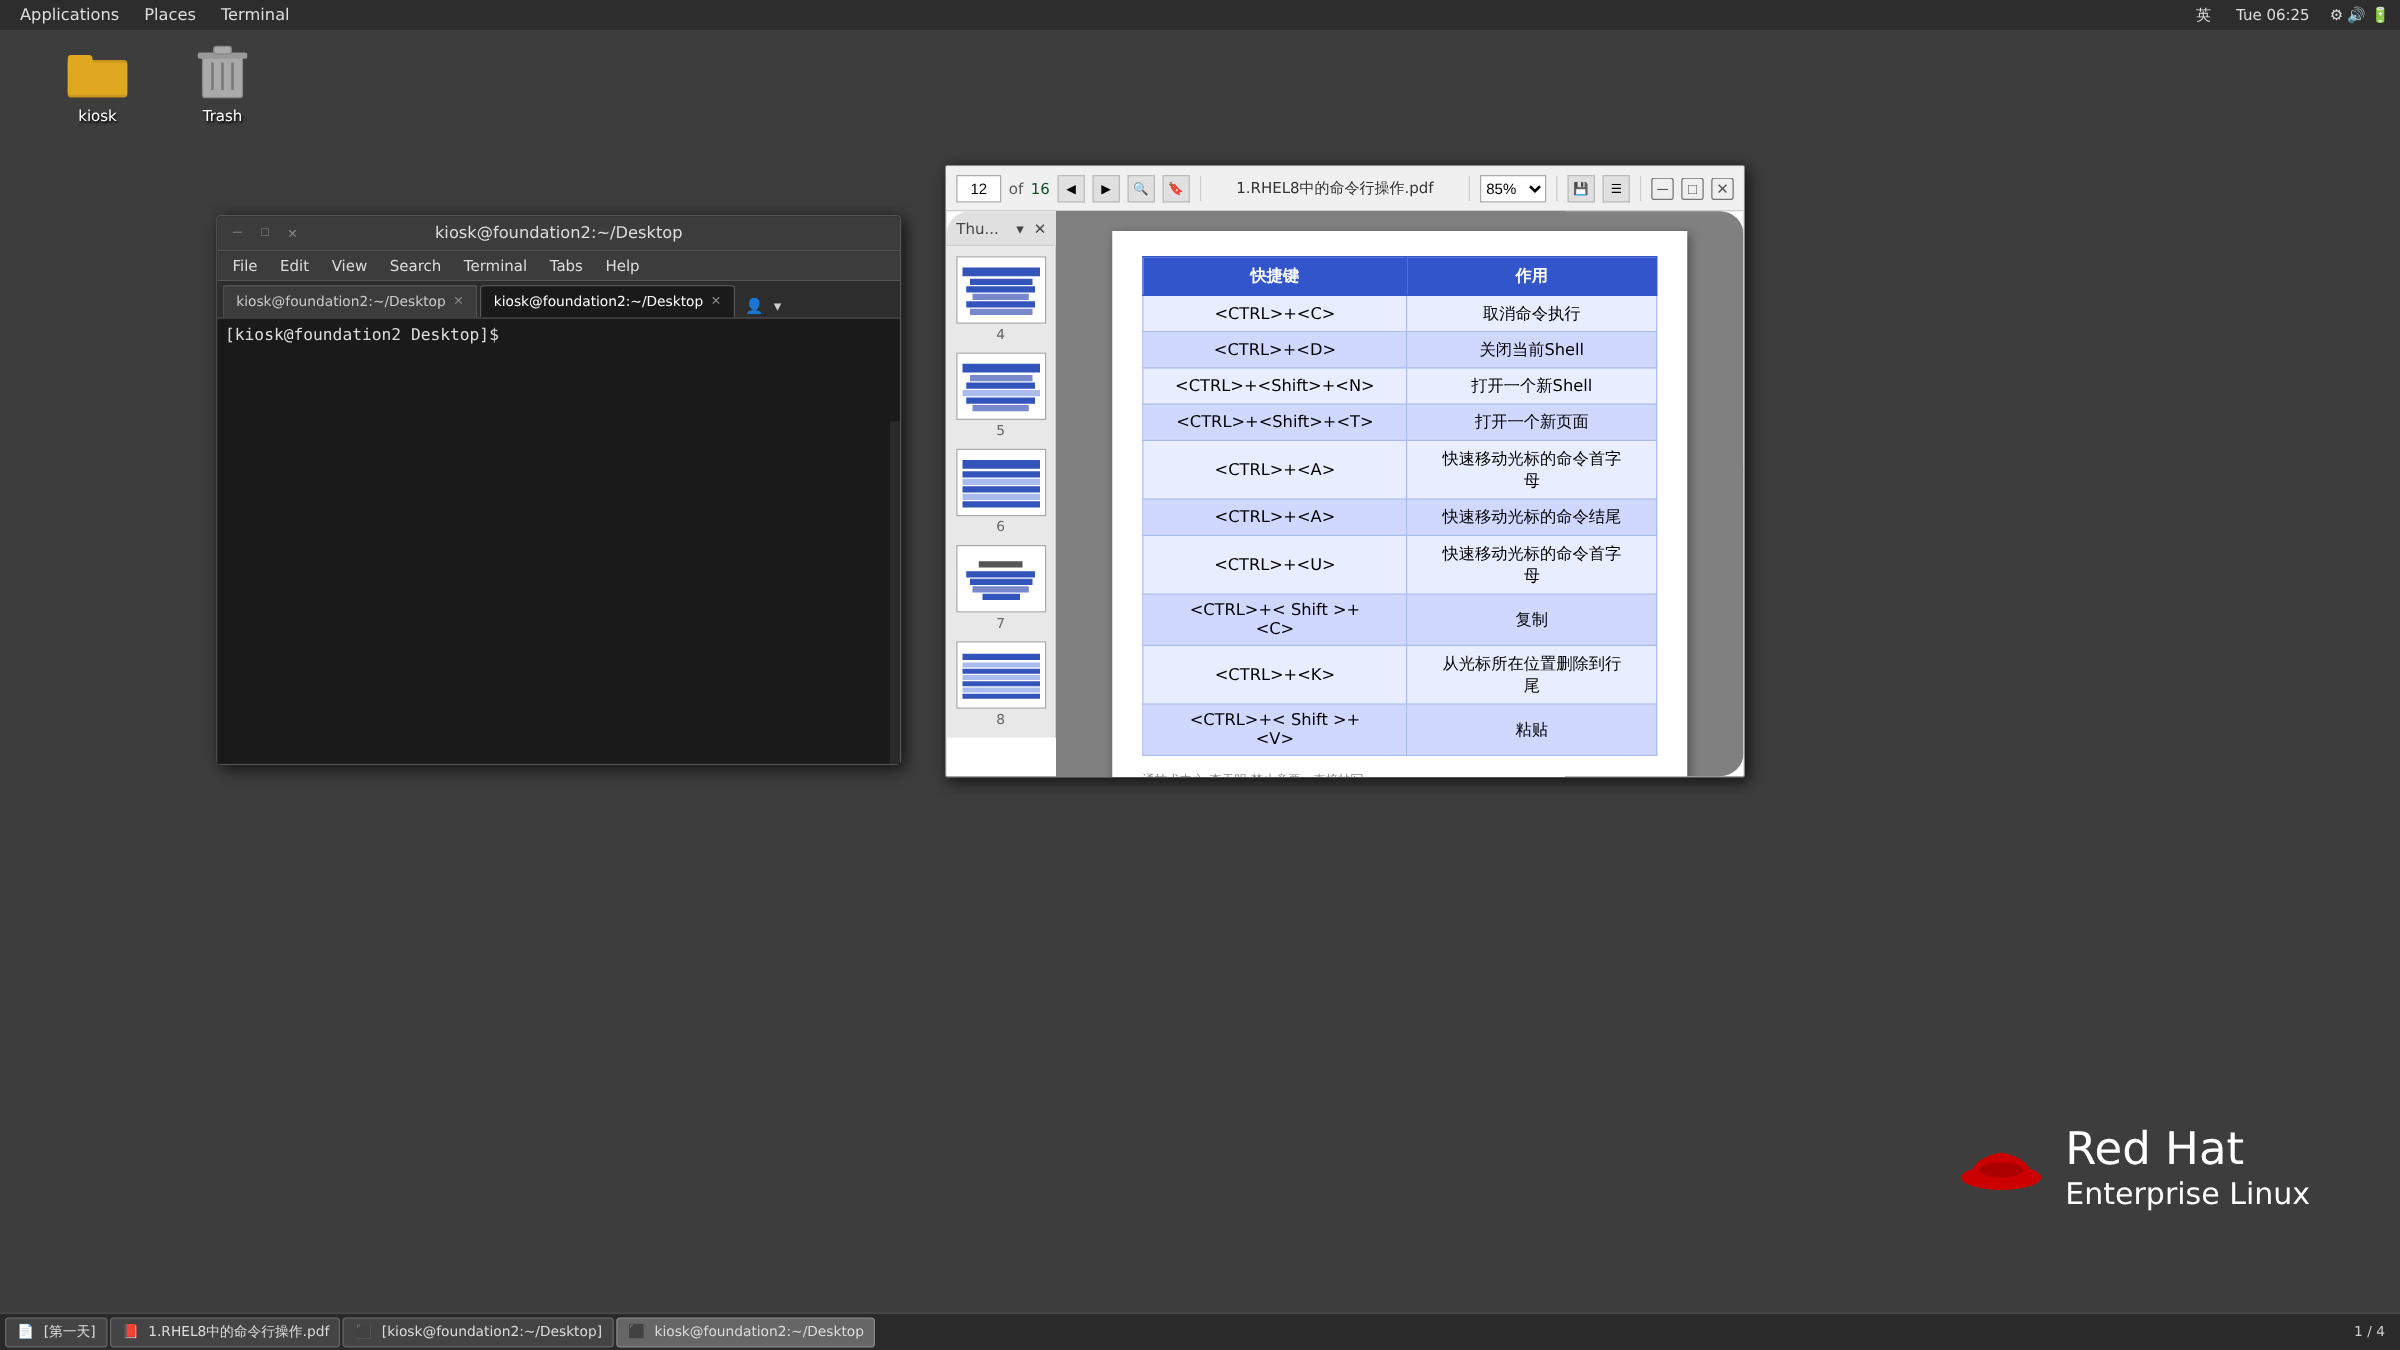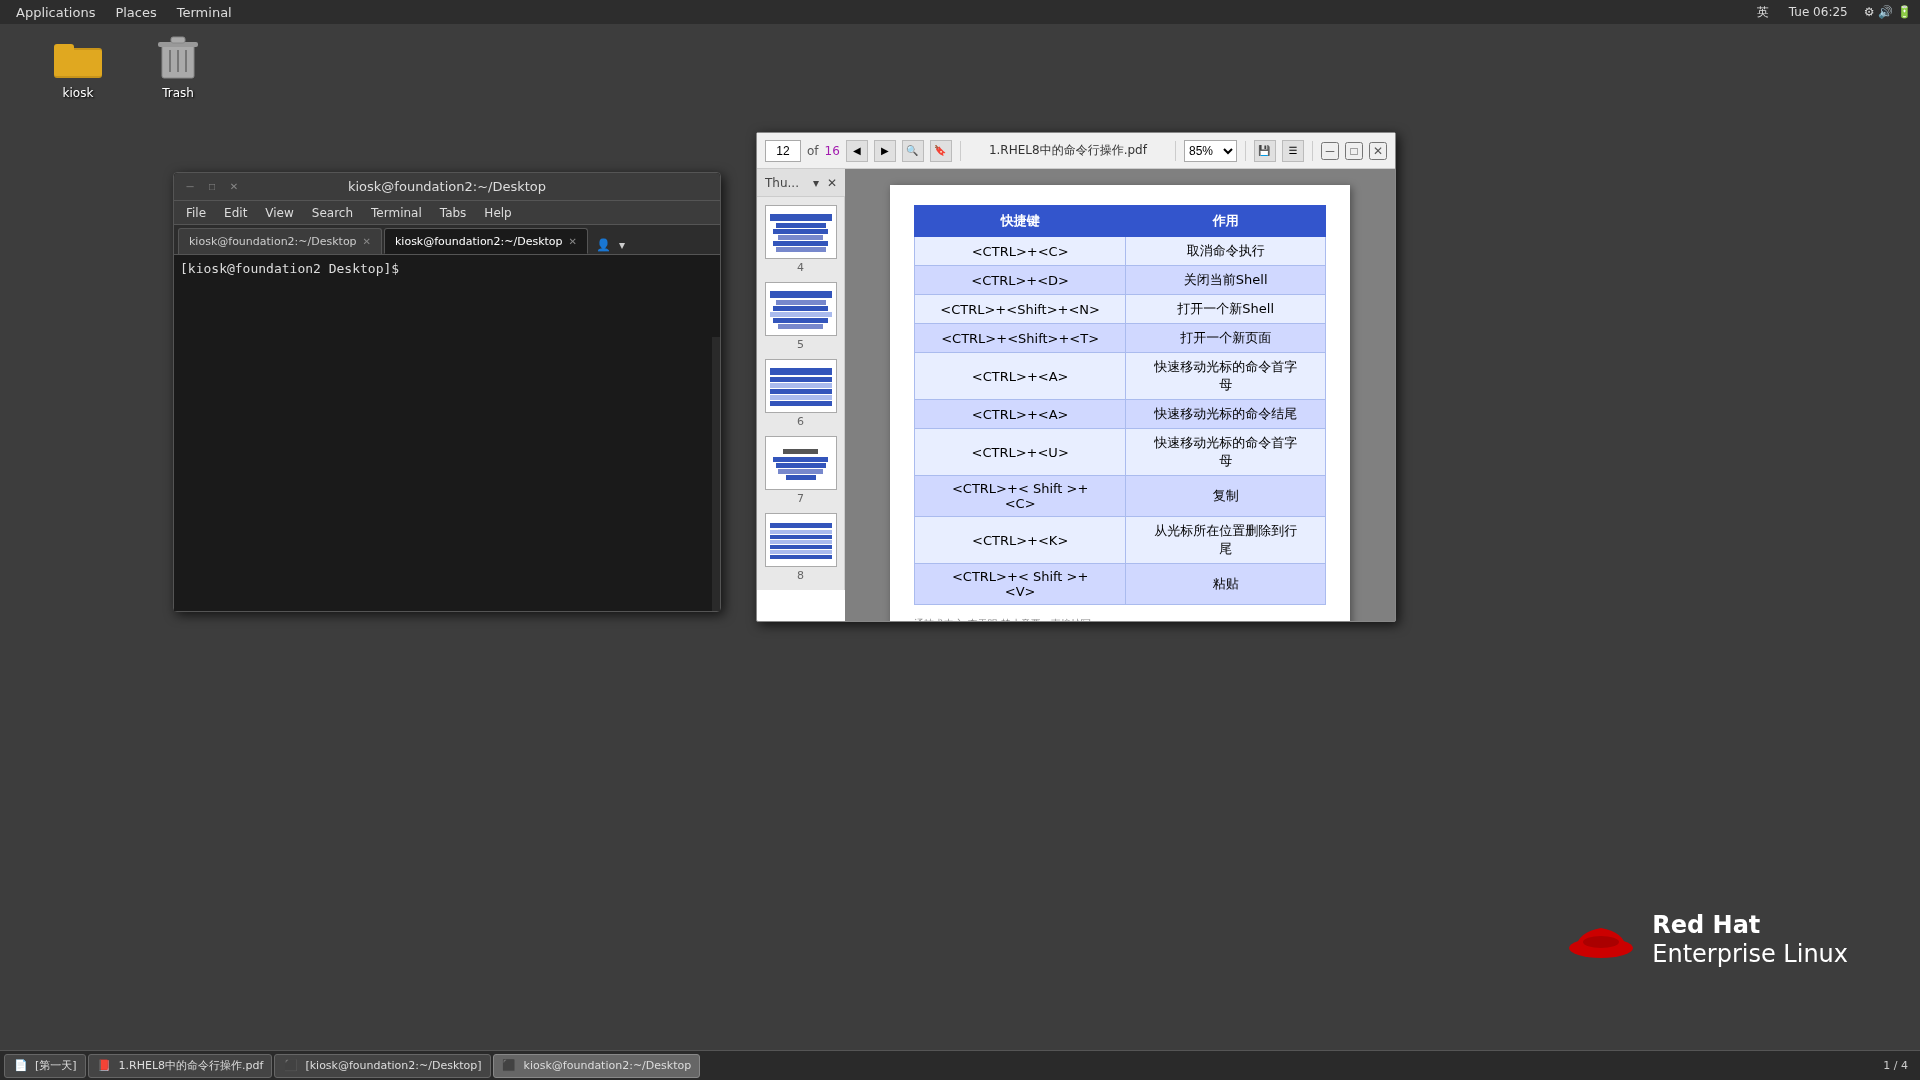--- a/index.html
+++ b/index.html
@@ -92,22 +92,22 @@
     }
     .redhat-hat {
       width: 70px;
       height: 60px;
     }
     .redhat-text {
       color: #fff;
       line-height: 1.2;
     }
     .redhat-text .rh-top {
-      font-size: 24px;
-      font-weight: bold;
+      font-size: 36px;
+      font-weight: normal;
     }
     .redhat-text .rh-bottom {
       font-size: 24px;
       font-weight: normal;
     }
 
     
     #terminal-window {
       position: absolute;
       top: 148px;
@@ -299,20 +299,21 @@
       align-items: center;
       justify-content: center;
       font-size: 12px;
       cursor: pointer;
       color: #555;
     }
     #pdf-body {
       flex: 1;
       display: flex;
       overflow: hidden;
+      border-radius: 19px;
     }
     #pdf-thumbnails {
       width: 88px;
       background: #e8e8e8;
       border-right: 1px solid #ccc;
       overflow-y: auto;
       display: flex;
       flex-direction: column;
       align-items: center;
       padding: 8px 0;
@@ -539,21 +540,21 @@
         <span>[kiosk@foundation2 Desktop]$ </span>
       </div>
       <div id="terminal-scrollbar"></div>
     </div>
   </div>
 
   <div id="pdf-viewer">
     <div id="pdf-toolbar">
       <input class="pdf-page-input" type="text" value="12" style="">
       <span style="font-size:12px;color:#555;">of</span>
-      <span style="font-size:12px;color:#a21caf;">16</span>
+      <span style="font-size:12px;color:#14532d;">16</span>
       <button class="pdf-nav-btn">◀</button>
       <button class="pdf-nav-btn">▶</button>
       <button class="pdf-nav-btn">🔍</button>
       <button class="pdf-nav-btn">🔖</button>
       <div class="pdf-toolbar-sep"></div>
       <div class="pdf-title">1.RHEL8中的命令行操作.pdf</div>
       <div class="pdf-toolbar-sep"></div>
       <select class="pdf-zoom-select">
         <option>85%</option>
         <option>100%</option>

